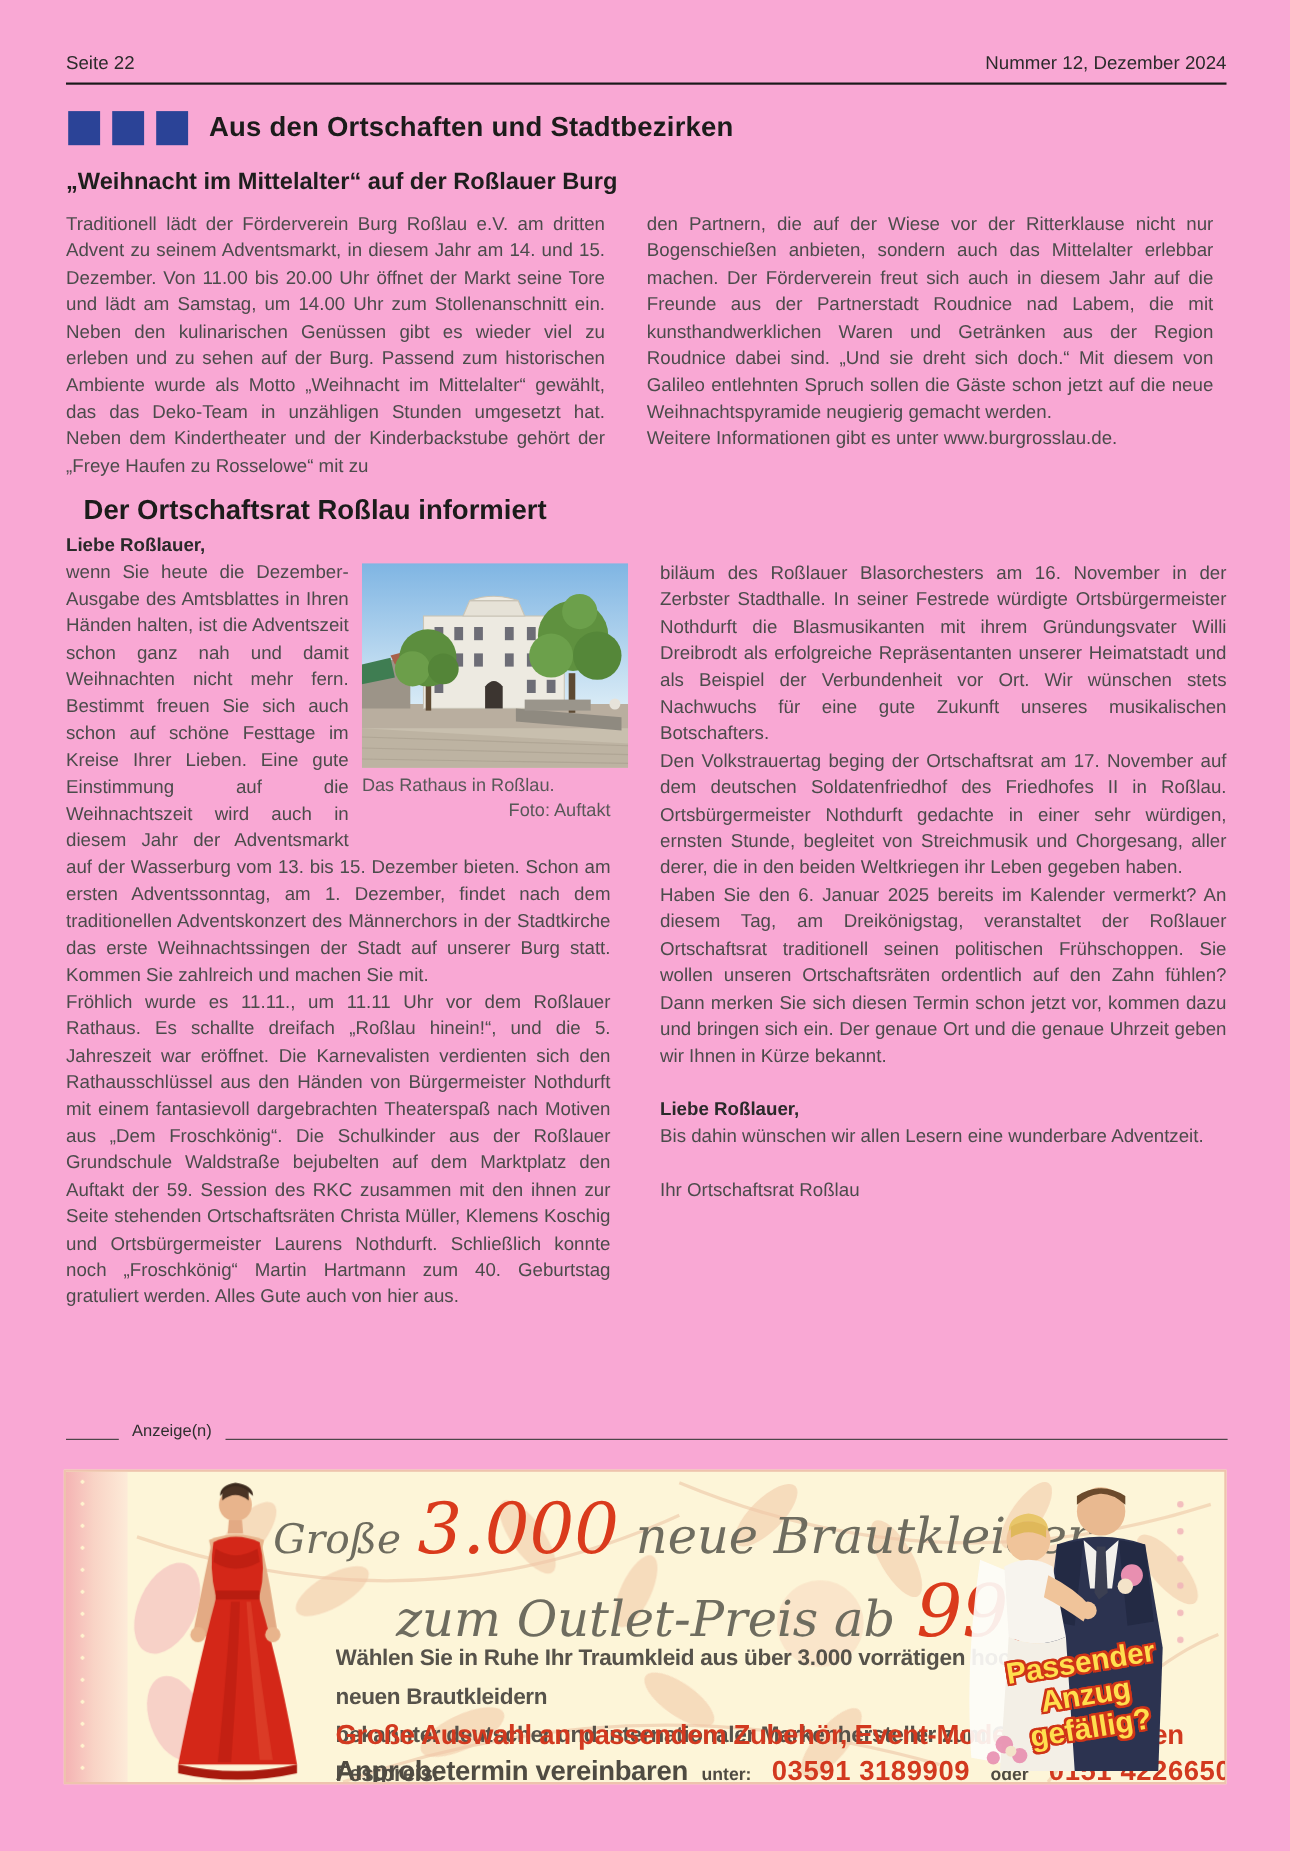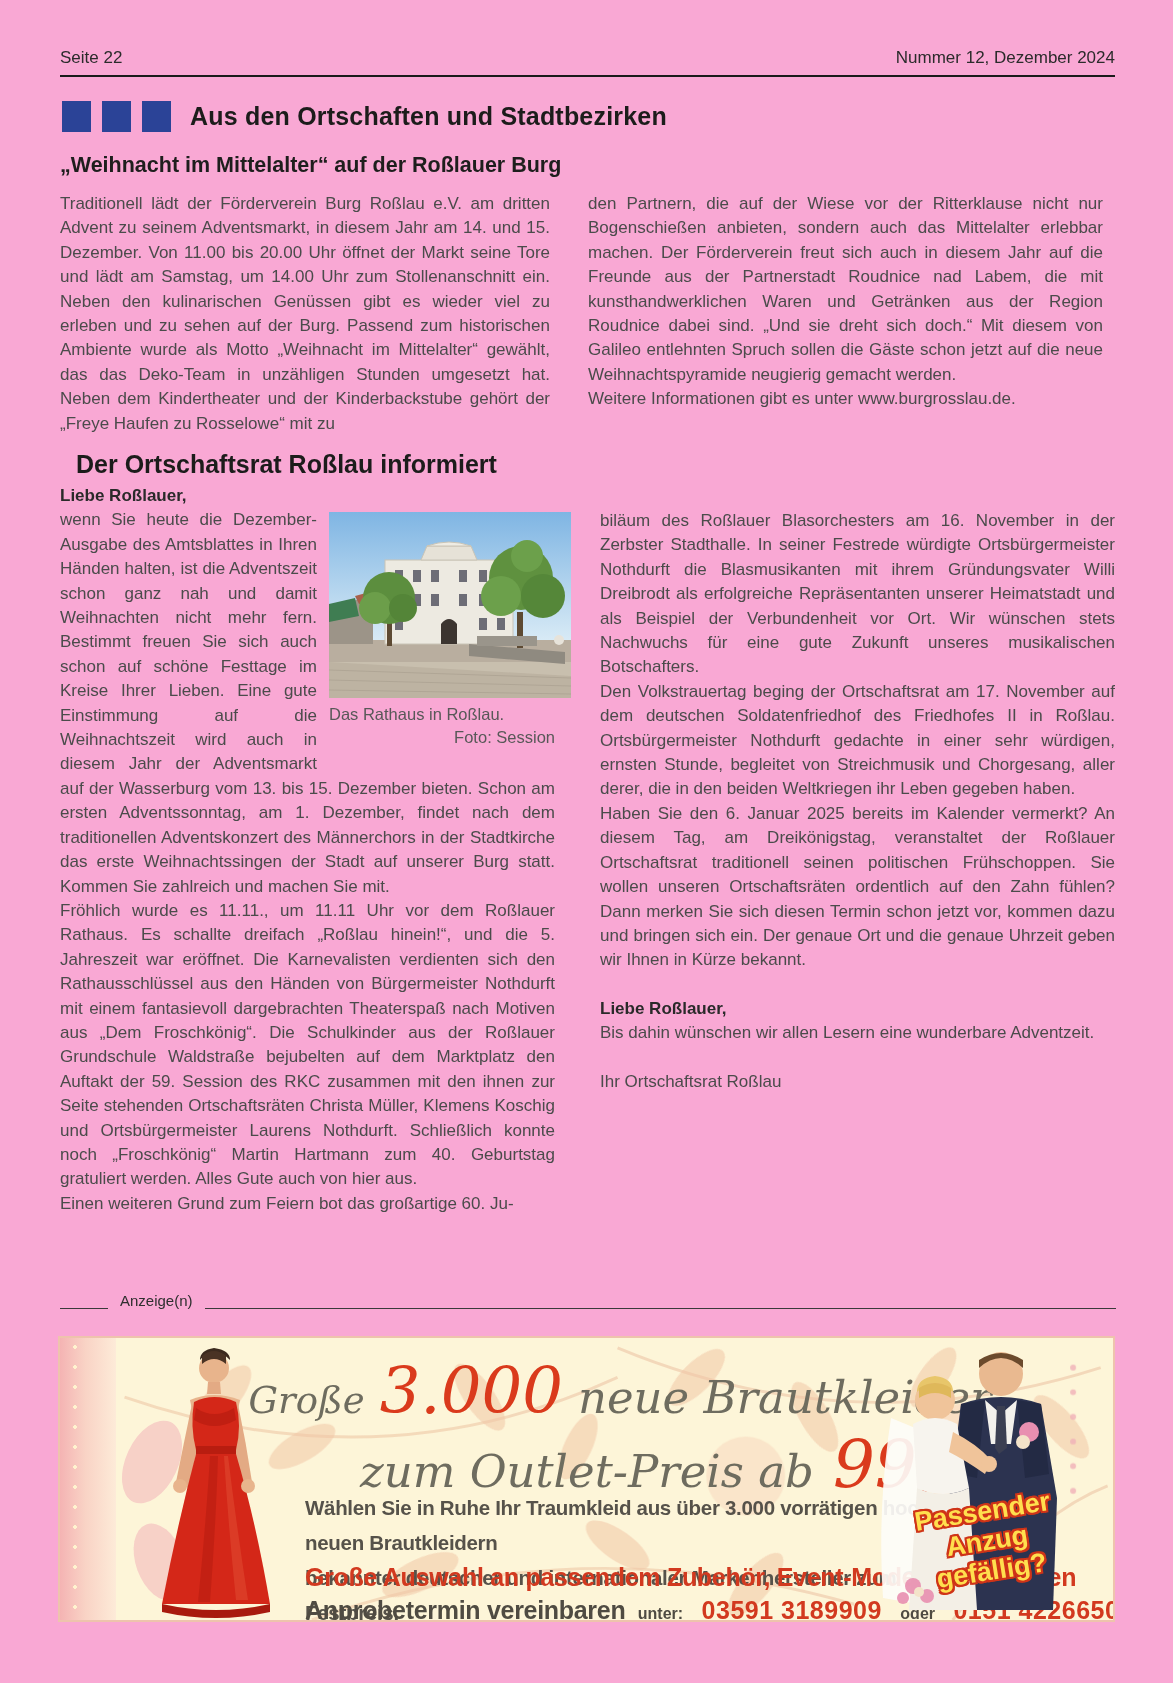--- a/index.html
+++ b/index.html
@@ -152,26 +152,25 @@
         <circle cx="172" cy="84" r="20" fill="#6ca04b"></circle>
         <circle cx="214" cy="84" r="22" fill="#558739"></circle>
         <circle cx="198" cy="44" r="16" fill="#6ca04b"></circle>
 
         <path d="M140,132 L236,140 L236,152 L140,144 Z" fill="#8f8a80"></path>
         <rect x="148" y="124" width="60" height="10" fill="#9a958b"></rect>
         <circle cx="230" cy="128" r="5" fill="#e7e3da"></circle>
       </svg>
       <figcaption class="photo-cap">
         <span>Das Rathaus in Roßlau.</span>
-        <span class="photo-credit">Foto: Session</span>
+        <span class="photo-credit">Foto: Auftakt</span>
       </figcaption>
     </figure>
     <p>wenn Sie heute die Dezember-Ausgabe des Amtsblattes in Ihren Händen halten, ist die Adventszeit schon ganz nah und damit Weihnachten nicht mehr fern. Bestimmt freuen Sie sich auch schon auf schöne Festtage im Kreise Ihrer Lieben. Eine gute Einstimmung auf die Weihnachtszeit wird auch in diesem Jahr der Adventsmarkt auf der Wasserburg vom 13. bis 15. Dezember bieten. Schon am ersten Adventssonntag, am 1. Dezember, findet nach dem traditionellen Adventskonzert des Männerchors in der Stadtkirche das erste Weihnachtssingen der Stadt auf unserer Burg statt. Kommen Sie zahlreich und machen Sie mit.</p>
     <p>Fröhlich wurde es 11.11., um 11.11 Uhr vor dem Roßlauer Rathaus. Es schallte dreifach „Roßlau hinein!“, und die 5. Jahreszeit war eröffnet. Die Karnevalisten verdienten sich den Rathausschlüssel aus den Händen von Bürgermeister Nothdurft mit einem fantasievoll dargebrachten Theaterspaß nach Motiven aus „Dem Froschkönig“. Die Schulkinder aus der Roßlauer Grundschule Waldstraße bejubelten auf dem Marktplatz den Auftakt der 59. Session des RKC zusammen mit den ihnen zur Seite stehenden Ortschaftsräten Christa Müller, Klemens Koschig und Ortsbürgermeister Laurens Nothdurft. Schließlich konnte noch „Froschkönig“ Martin Hartmann zum 40. Geburtstag gratuliert werden. Alles Gute auch von hier aus.</p>
-    <p>Einen weiteren Grund zum Feiern bot das großartige 60. Ju-</p>
   </div>
 
   <div class="col a2-right">
     <p>biläum des Roßlauer Blasorchesters am 16. November in der Zerbster Stadthalle. In seiner Festrede würdigte Ortsbürgermeister Nothdurft die Blasmusikanten mit ihrem Gründungsvater Willi Dreibrodt als erfolgreiche Repräsentanten unserer Heimatstadt und als Beispiel der Verbundenheit vor Ort. Wir wünschen stets Nachwuchs für eine gute Zukunft unseres musikalischen Botschafters.</p>
     <p>Den Volkstrauertag beging der Ortschaftsrat am 17. November auf dem deutschen Soldatenfriedhof des Friedhofes II in Roßlau. Ortsbürgermeister Nothdurft gedachte in einer sehr würdigen, ernsten Stunde, begleitet von Streichmusik und Chorgesang, aller derer, die in den beiden Weltkriegen ihr Leben gegeben haben.</p>
     <p>Haben Sie den 6. Januar 2025 bereits im Kalender vermerkt? An diesem Tag, am Dreikönigstag, veranstaltet der Roßlauer Ortschaftsrat traditionell seinen politischen Frühschoppen. Sie wollen unseren Ortschaftsräten ordentlich auf den Zahn fühlen? Dann merken Sie sich diesen Termin schon jetzt vor, kommen dazu und bringen sich ein. Der genaue Ort und die genaue Uhrzeit geben wir Ihnen in Kürze bekannt.</p>
     <div class="gap"></div>
     <p class="salut">Liebe Roßlauer,</p>
     <p>Bis dahin wünschen wir allen Lesern eine wunderbare Adventzeit.</p>
     <div class="gap"></div>

